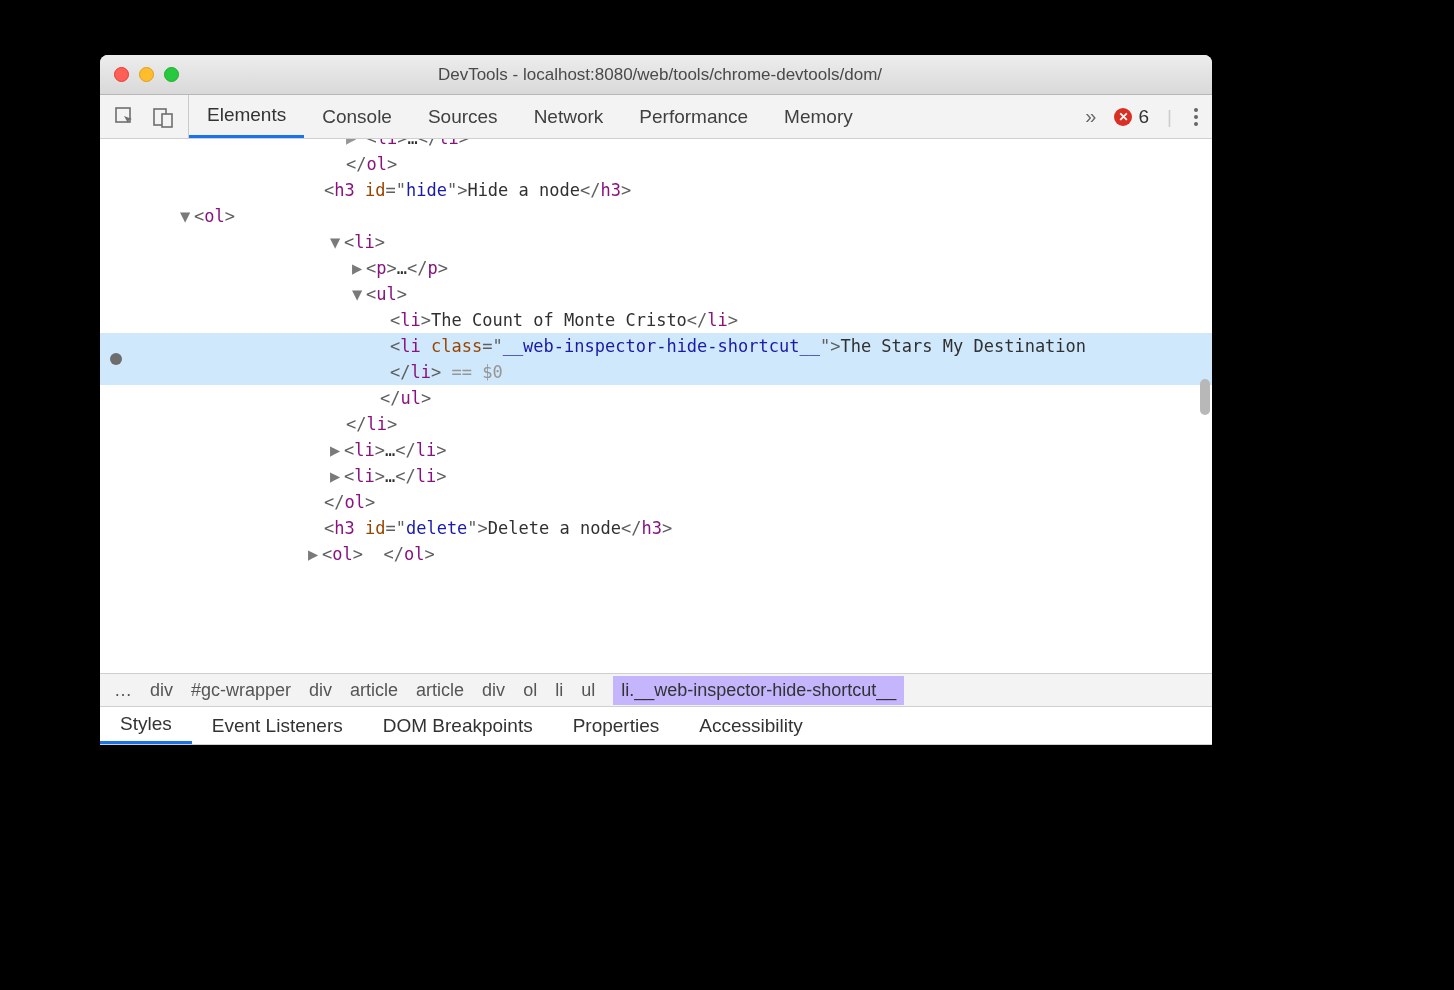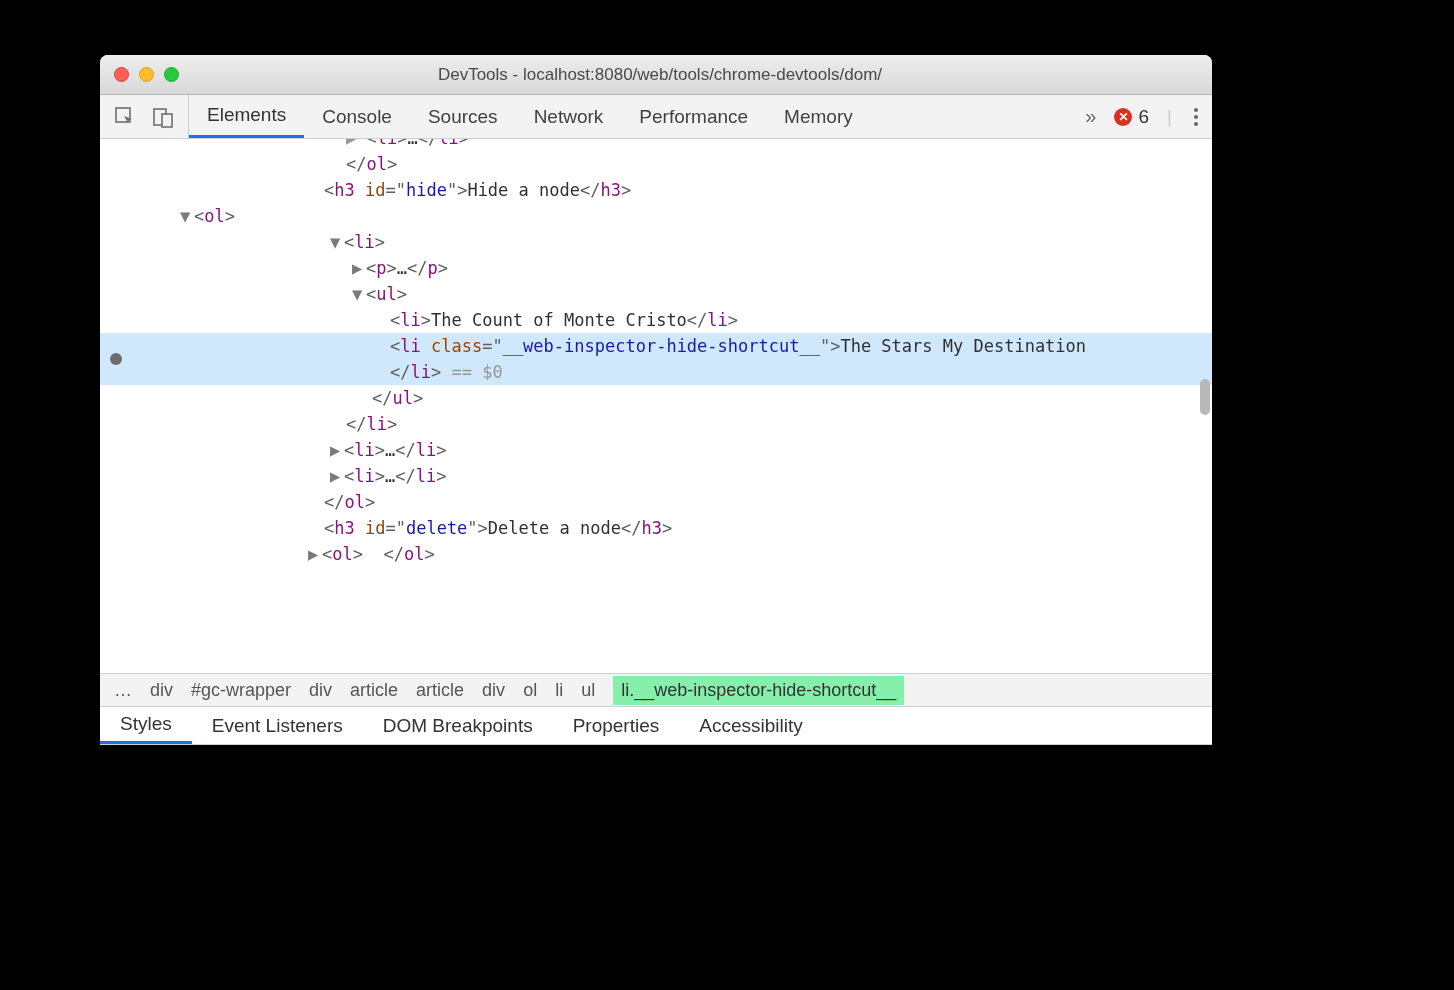--- a/index.html
+++ b/index.html
@@ -82,21 +82,21 @@
   .scrollthumb { position:absolute; right:2px; top:240px; width:10px; height:36px; background:#b8b8b8; border-radius:5px; }
   .crumbs {
     height: 34px;
     background: #f3f3f3;
     border-top: 1px solid #cfcfcf;
     border-bottom: 1px solid #cfcfcf;
     display: flex; align-items: center; gap: 18px;
     padding: 0 14px;
     font-size: 18px; color: #555;
   }
-  .crumbs .crumb.sel { background:#86efac; padding:4px 8px; color:#333; }
+  .crumbs .crumb.sel { background:#c4b5fd; padding:4px 8px; color:#333; }
   .sidetabs {
     height: 38px;
     border-bottom: 1px solid #cfcfcf;
     display: flex; align-items: stretch;
     font-size: 19px; color:#333;
   }
   .stab { padding: 0 20px; display:flex; align-items:center; }
   .stab.active { border-bottom: 3px solid #1a73e8; }
   .stylesbar {
     height: 44px;
@@ -176,21 +176,21 @@
         <div class="row" style="padding-left: 0px;"><span style="padding-left: 246px; display: inline-block;"><span class="p-punc">&lt;/</span><span class="p-tag">ol</span><span class="p-punc">&gt;</span></span></div>
         <div class="row" style="padding-left: 0px;"><span style="padding-left: 224px; display: inline-block;"><span class="p-punc">&lt;</span><span class="p-tag">h3 </span><span class="p-attr">id</span><span class="p-punc">="</span><span class="p-val">hide</span><span class="p-punc">"</span><span class="p-punc">&gt;</span><span class="p-text">Hide a node</span><span class="p-punc">&lt;/</span><span class="p-tag">h3</span><span class="p-punc">&gt;</span></span></div>
         <div class="row" style="padding-left: 0px;"><span style="padding-left: 96px; display: inline-block;"><span class="arrow" style="margin-left: -16px;">▼</span><span class="p-punc">&lt;</span><span class="p-tag">ol</span><span class="p-punc">&gt;</span></span></div>
         <div class="row" style="padding-left: 0px;"><span style="padding-left: 246px; display: inline-block;"><span class="arrow" style="margin-left: -16px;">▼</span><span class="p-punc">&lt;</span><span class="p-tag">li</span><span class="p-punc">&gt;</span></span></div>
         <div class="row" style="padding-left: 0px;"><span style="padding-left: 268px; display: inline-block;"><span class="arrow" style="margin-left: -16px;">▶</span><span class="p-punc">&lt;</span><span class="p-tag">p</span><span class="p-punc">&gt;</span><span class="p-text">…</span><span class="p-punc">&lt;/</span><span class="p-tag">p</span><span class="p-punc">&gt;</span></span></div>
         <div class="row" style="padding-left: 0px;"><span style="padding-left: 268px; display: inline-block;"><span class="arrow" style="margin-left: -16px;">▼</span><span class="p-punc">&lt;</span><span class="p-tag">ul</span><span class="p-punc">&gt;</span></span></div>
         <div class="row" style="padding-left: 0px;"><span style="padding-left: 290px; display: inline-block;"><span class="p-punc">&lt;</span><span class="p-tag">li</span><span class="p-punc">&gt;</span><span class="p-text">The Count of Monte Cristo</span><span class="p-punc">&lt;/</span><span class="p-tag">li</span><span class="p-punc">&gt;</span></span></div>
         <span class="gutterdot" style="top: 214px;"></span>
         <div class="row sel" style="padding-left: 0px;"><span style="padding-left: 290px; display: inline-block;"><span class="p-punc">&lt;</span><span class="p-tag">li </span><span class="p-attr">class</span><span class="p-punc">="</span><span class="p-val">__web-inspector-hide-shortcut__</span><span class="p-punc">"</span><span class="p-punc">&gt;</span><span class="p-text">The Stars My Destination</span></span></div>
         <div class="row sel" style="padding-left: 0px;"><span style="padding-left: 290px; display: inline-block;"><span class="p-punc">&lt;/</span><span class="p-tag">li</span><span class="p-punc">&gt;</span><span class="p-dim"> == </span><span class="p-dim">$0</span></span></div>
-        <div class="row" style="padding-left: 4px;"><span style="padding-left: 268px; display: inline-block;"><span class="p-punc">&lt;/</span><span class="p-tag">ul</span><span class="p-punc">&gt;</span></span></div>
+        <div class="row" style="padding-left: 12px;"><span style="padding-left: 268px; display: inline-block;"><span class="p-punc">&lt;/</span><span class="p-tag">ul</span><span class="p-punc">&gt;</span></span></div>
         <div class="row" style="padding-left: 0px;"><span style="padding-left: 246px; display: inline-block;"><span class="p-punc">&lt;/</span><span class="p-tag">li</span><span class="p-punc">&gt;</span></span></div>
         <div class="row" style="padding-left: 0px;"><span style="padding-left: 246px; display: inline-block;"><span class="arrow" style="margin-left: -16px;">▶</span><span class="p-punc">&lt;</span><span class="p-tag">li</span><span class="p-punc">&gt;</span><span class="p-text">…</span><span class="p-punc">&lt;/</span><span class="p-tag">li</span><span class="p-punc">&gt;</span></span></div>
         <div class="row" style="padding-left: 0px;"><span style="padding-left: 246px; display: inline-block;"><span class="arrow" style="margin-left: -16px;">▶</span><span class="p-punc">&lt;</span><span class="p-tag">li</span><span class="p-punc">&gt;</span><span class="p-text">…</span><span class="p-punc">&lt;/</span><span class="p-tag">li</span><span class="p-punc">&gt;</span></span></div>
         <div class="row" style="padding-left: 0px;"><span style="padding-left: 224px; display: inline-block;"><span class="p-punc">&lt;/</span><span class="p-tag">ol</span><span class="p-punc">&gt;</span></span></div>
         <div class="row" style="padding-left: 0px;"><span style="padding-left: 224px; display: inline-block;"><span class="p-punc">&lt;</span><span class="p-tag">h3 </span><span class="p-attr">id</span><span class="p-punc">="</span><span class="p-val">delete</span><span class="p-punc">"</span><span class="p-punc">&gt;</span><span class="p-text">Delete a node</span><span class="p-punc">&lt;/</span><span class="p-tag">h3</span><span class="p-punc">&gt;</span></span></div>
         <div class="row" style="padding-left: 0px; margin-bottom: -18px;"><span style="padding-left: 224px; display: inline-block;"><span class="arrow" style="margin-left: -16px;">▶</span><span class="p-punc">&lt;</span><span class="p-tag">ol</span><span class="p-punc">&gt;  </span><span class="p-punc">&lt;/</span><span class="p-tag">ol</span><span class="p-punc">&gt;</span></span></div>
       </div>
     <div class="scrollthumb"></div>
   </div>
 

